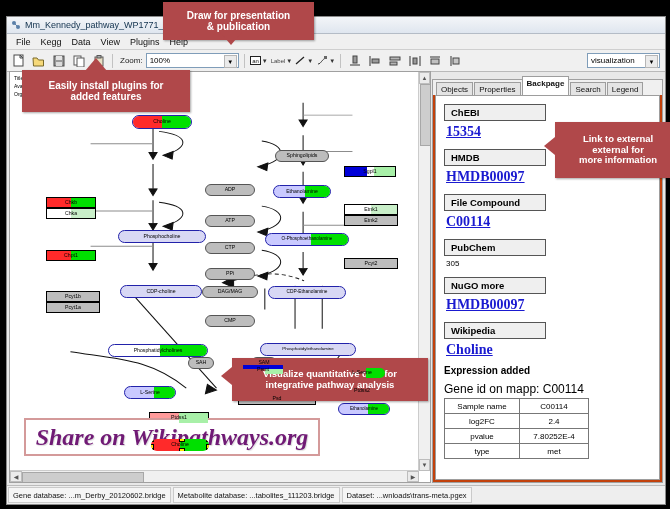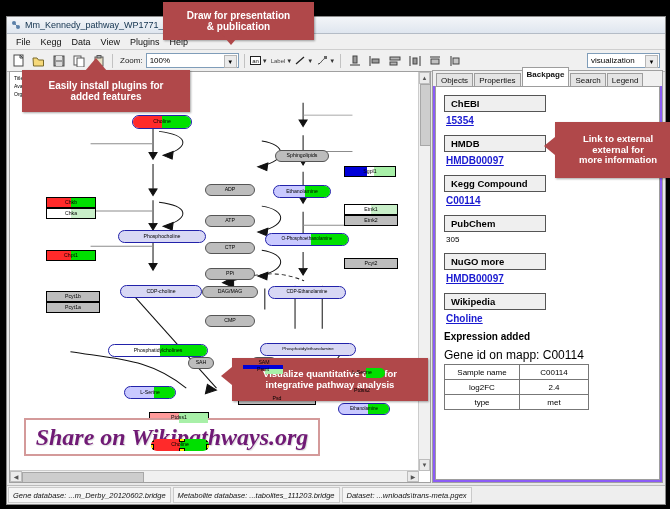--- a/index.html
+++ b/index.html
@@ -38,43 +38,43 @@
   
   .body{position:absolute;left:0;top:52px;right:0;bottom:19px;display:flex;}
   .canvaswrap{position:relative;flex:1;background:#fff;border:1px solid #a0a0a0;margin:2px 0 2px 2px;overflow:hidden;}
   .vscroll{position:absolute;right:0;top:0;width:11px;bottom:11px;background:#f0f0f0;border-left:1px solid #ccc;}
   .vthumb{position:absolute;left:1px;top:12px;width:9px;height:60px;background:#cdcdcd;border:1px solid #a7a7a7;}
   .hscroll{position:absolute;left:0;bottom:0;height:11px;right:11px;background:#f0f0f0;border-top:1px solid #ccc;}
   .hthumb{position:absolute;top:1px;left:12px;height:9px;width:120px;background:#cdcdcd;border:1px solid #a7a7a7;}
   .sbarrow{position:absolute;background:#ebebeb;border:1px solid #bdbdbd;font-size:6px;display:flex;
            align-items:center;justify-content:center;color:#555;}
 
-  .sidepanel{width:229px;margin:1px 2px 2px 1px;background:#8b5cf6;border:1px solid #a0a0a0;position:relative;
+  .sidepanel{width:229px;margin:10px 2px 2px 1px;background:#c2410c;border:1px solid #a0a0a0;position:relative;
              display:flex;flex-direction:column;}
   .tabrow{display:flex;align-items:flex-end;height:15px;padding-left:3px;background:#f0f0f0;gap:1px;}
   .tab{font-size:8px;padding:2px 4px 1px 4px;background:#e4e4e4;border:1px solid #9d9d9d;border-bottom:none;color:#111;}
   .tab.active{background:#fff;font-weight:bold;padding-bottom:8px;position:relative;top:1px;}
   .panelbody{flex:1;background:#fff;border:1px solid #9d9d9d;margin:0 2px 2px 2px;position:relative;overflow:hidden;}
   .panelinner{padding:6px 8px;}
 
   .dbhead{display:inline-block;min-width:88px;border:1px solid #555;background:#efefef;font-size:9.5px;
           font-weight:bold;padding:2px 6px;margin-bottom:2px;color:#000;}
-  .dblink{font-size:10px;color:#1a1ad0;text-decoration:underline;display:block;margin:1px 0 7px 2px;font-weight:bold;}
+  .dblink{font-size:14px;color:#1a1ad0;text-decoration:underline;display:block;margin:1px 0 7px 2px;font-weight:bold;font-family:Liberation Serif, serif;}
   .dbplain{font-size:8px;color:#000;display:block;margin:1px 0 7px 2px;}
   .exprhead{font-size:10px;font-weight:bold;margin:6px 0 6px 0;color:#000;}
   .geneid{font-size:12px;color:#000;margin-bottom:2px;}
   table.exprtbl{border-collapse:collapse;font-size:8px;}
   table.exprtbl td{border:1px solid #777;padding:2px 6px;text-align:center;color:#000;height:10px;}
   table.exprtbl td.c1{width:62px;}
   table.exprtbl td.c2{width:56px;}
 
   .statusbar{position:absolute;left:0;right:0;bottom:0;height:18px;background:#eeeeee;border-top:1px solid #bbb;
              display:flex;align-items:center;}
   .statuscell{font-size:7.5px;color:#111;border:1px solid #cacaca;background:#f5f5f5;margin:1px 1px;
-              padding:1px 4px;height:12px;display:flex;align-items:center;white-space:nowrap;font-style:italic;}
+              padding:1px 4px;height:12px;display:flex;align-items:center;white-space:nowrap;}
 
   
   .pw{position:absolute;left:0;top:0;width:100%;height:100%;}
   .meta{font-size:5px;color:#000;position:absolute;line-height:8px;}
 
   .node{position:absolute;box-sizing:border-box;display:flex;align-items:center;justify-content:center;
         font-size:5.2px;color:#000;text-align:center;line-height:1;}
   .metabolite{border:1px solid #2222aa;border-radius:8px;background:#c9c9ff;overflow:hidden;}
   .gene{border:1px solid #000;background:#bdbdbd;}
   .grey{border:1px solid #555;border-radius:8px;background:#bdbdbd;}
@@ -471,21 +471,21 @@
         </div>
 
         <div class="panelbody">
           <div class="panelinner">
             <div class="dbhead">ChEBI</div>
             <a class="dblink" href="#">15354</a>
 
             <div class="dbhead">HMDB</div>
             <a class="dblink" href="#">HMDB00097</a>
 
-            <div class="dbhead">Kegg Compound</div>
+            <div class="dbhead">File Compound</div>
             <a class="dblink" href="#">C00114</a>
 
             <div class="dbhead">PubChem</div>
             <span class="dbplain">305</span>
 
             <div class="dbhead">NuGO more</div>
             <a class="dblink" href="#">HMDB00097</a>
 
             <div class="dbhead">Wikipedia</div>
             <a class="dblink" href="#">Choline</a>
@@ -497,20 +497,24 @@
               <tbody>
                   <tr>
                 <td class="c1">Sample name</td>
                 <td class="c2">C00114</td>
                   </tr>
               <tr>
                 <td class="c1">log2FC</td>
                 <td class="c2">2.4</td>
                   </tr>
               <tr>
+                <td class="c1">pvalue</td>
+                <td class="c2">7.80252E-4</td>
+                  </tr>
+              <tr>
                 <td class="c1">type</td>
                 <td class="c2">met</td>
                   </tr>
             </tbody>
               </table>
           </div>
         </div>
       </div>
     </div>
 

